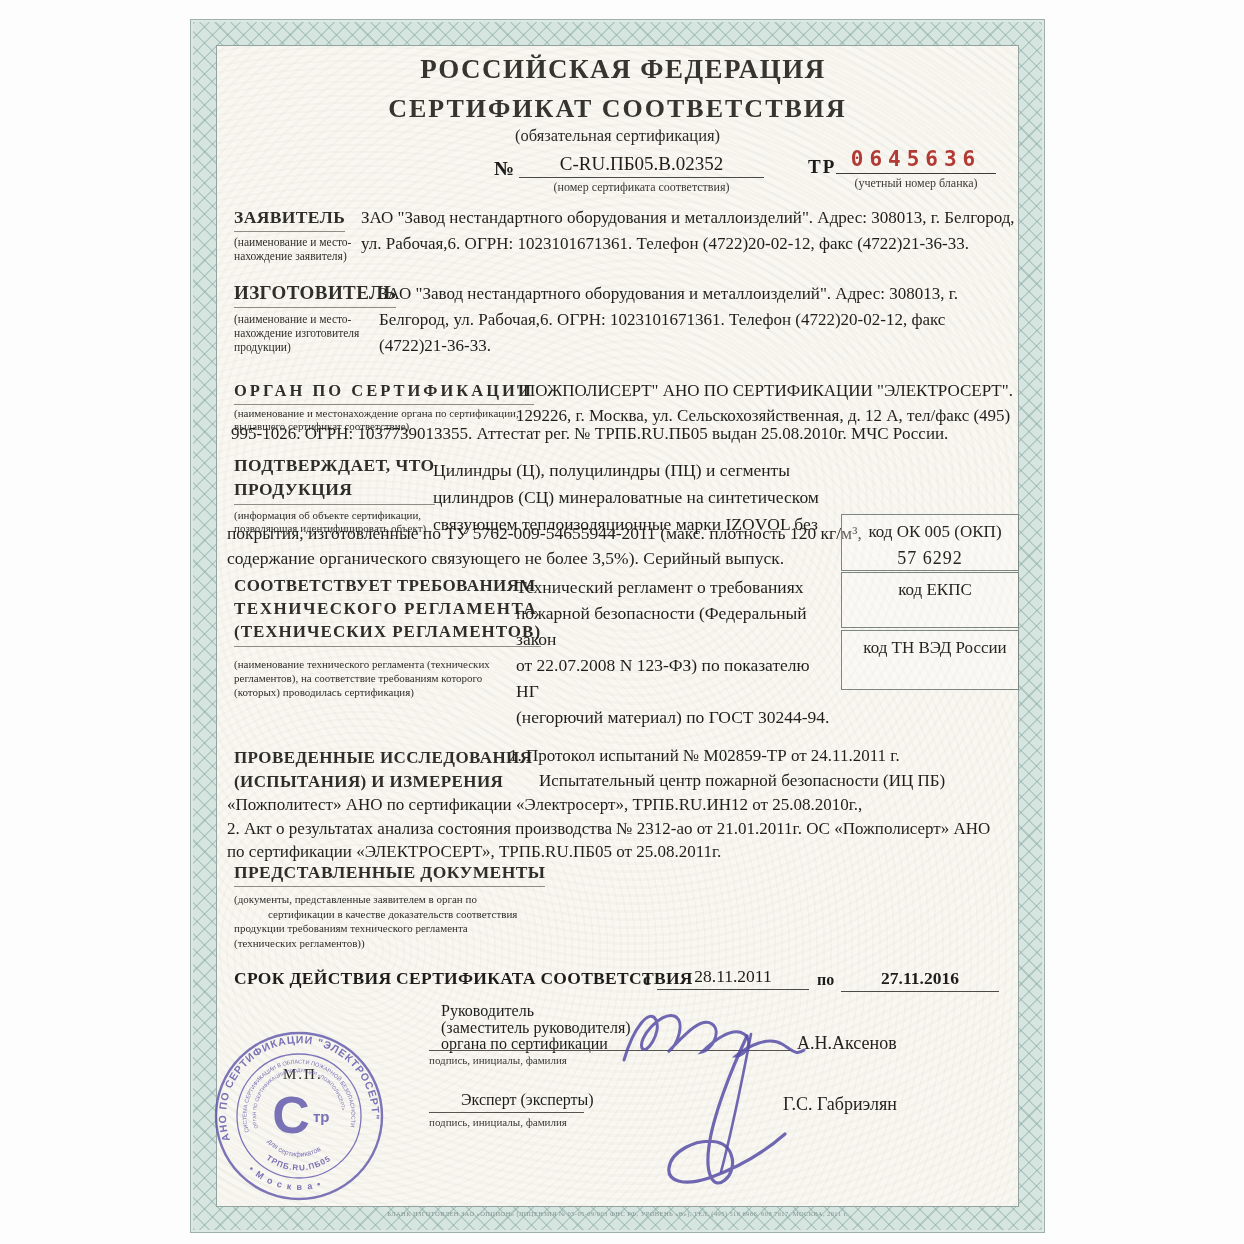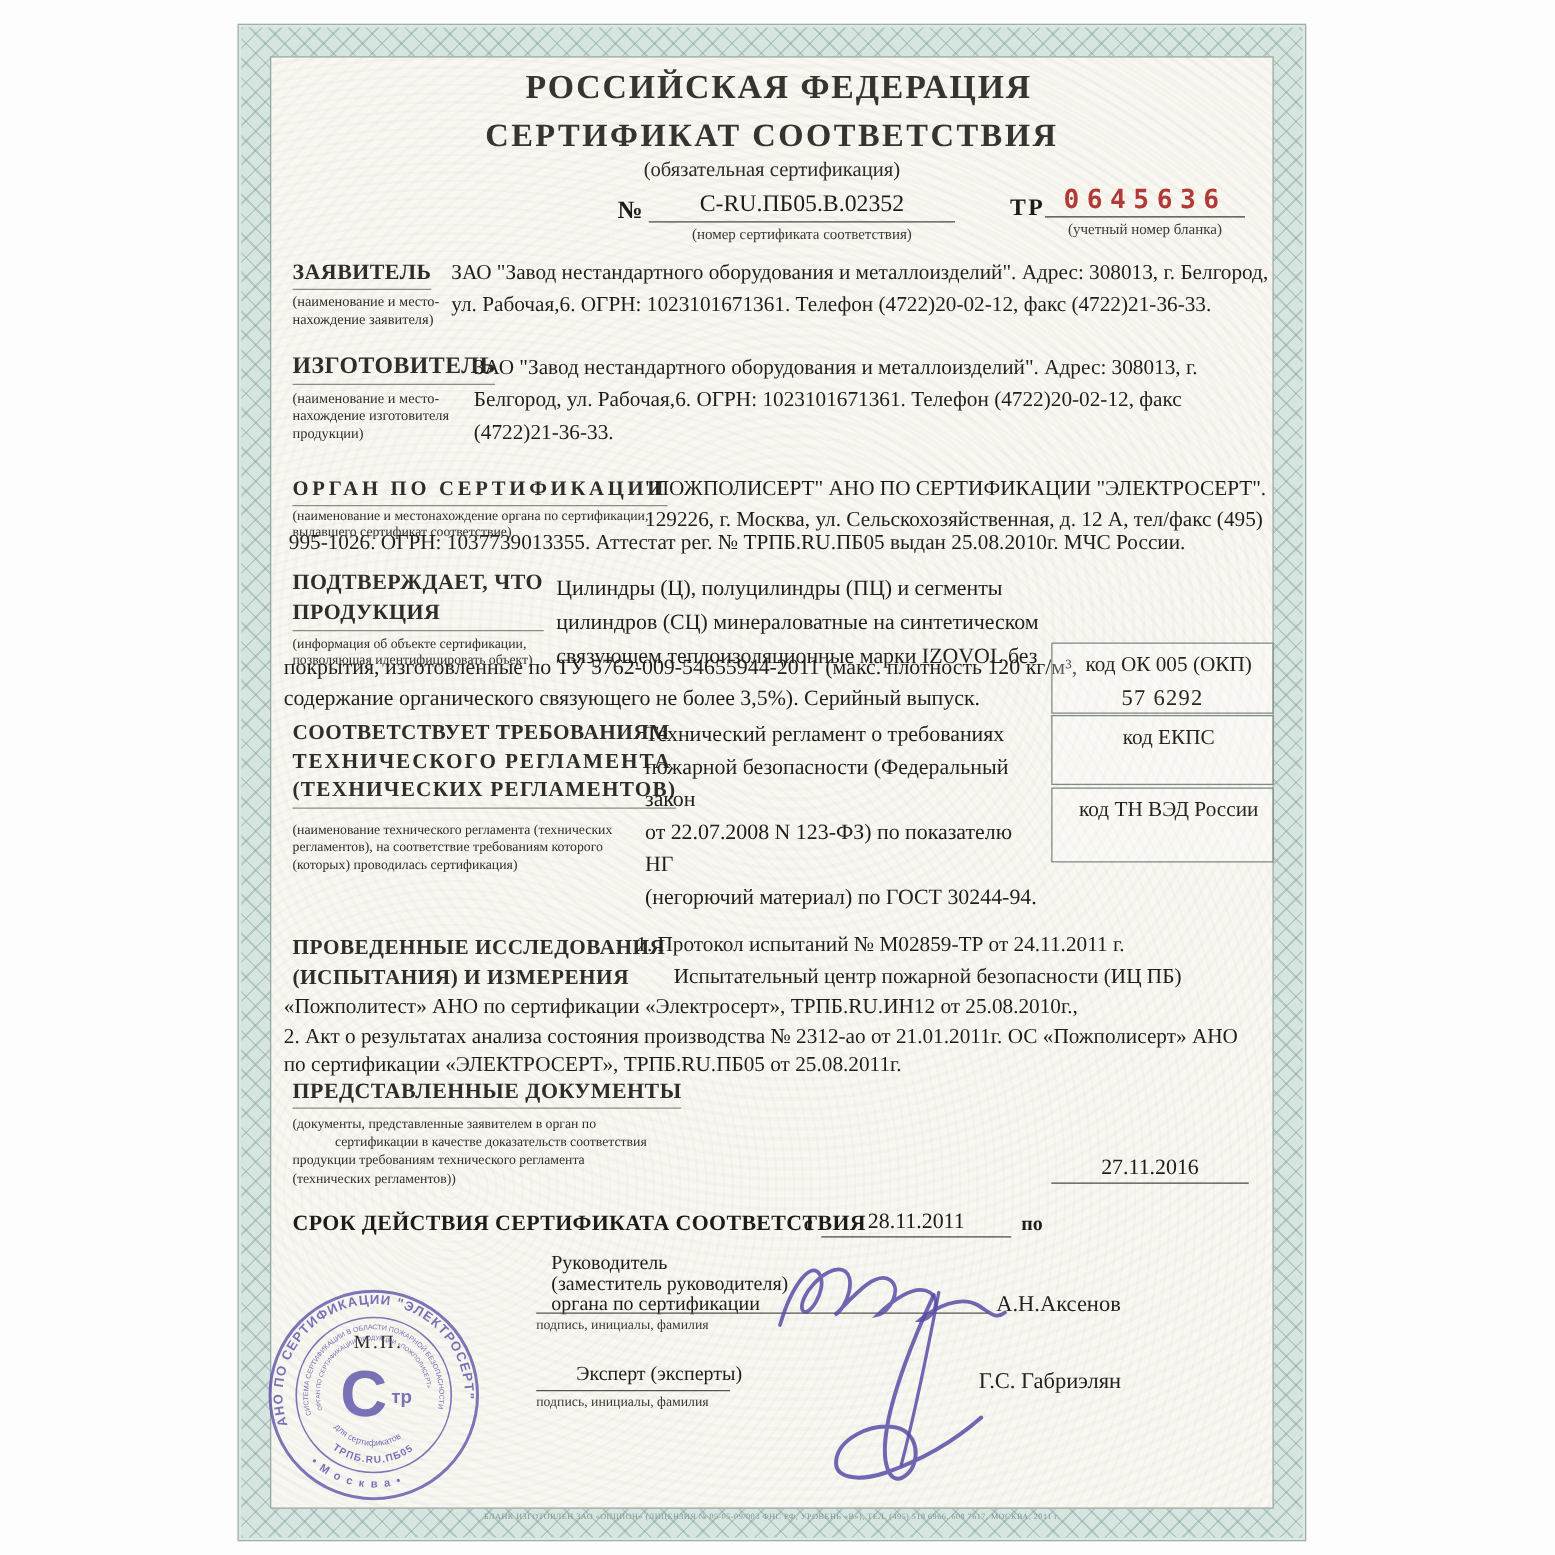--- a/index.html
+++ b/index.html
@@ -105,21 +105,21 @@
       <div class="abs line17" style="left:40px;top:404px;">995-1026. ОГРН: 1037739013355. Аттестат рег. № ТРПБ.RU.ПБ05 выдан 25.08.2010г. МЧС России.</div>
 
       <div class="abs lbl" style="left:43px;top:433px;line-height:24px;">
         <span style="display:block;">ПОДТВЕРЖДАЕТ, ЧТО</span>
         <span style="display:block;">ПРОДУКЦИЯ</span>
       </div>
       <div class="abs smallcap" style="left:43px;top:489px;font-size:11px;line-height:13px;">
         <span style="display:block;">(информация об объекте сертификации,</span>
         <span style="display:block;">позволяющая идентифицировать объект)</span>
       </div>
-      <div class="abs body17" style="left:242px;top:437px;width:420px;font-size:17.5px;line-height:27px;margin-left:12px;">
+      <div class="abs body17" style="left:242px;top:437px;width:420px;font-size:17.5px;line-height:27px;">
         <span>Цилиндры (Ц), полуцилиндры (ПЦ) и сегменты</span>
         <span>цилиндров (СЦ) минераловатные на синтетическом</span>
         <span>связующем теплоизоляционные марки IZOVOL без</span>
       </div>
       <div class="abs line17" style="left:36px;top:503px;font-size:17.5px;">покрытия, изготовленные по ТУ 5762-009-54655944-2011 (макс. плотность 120 кг/м³,</div>
       <div class="abs line17" style="left:36px;top:528px;font-size:17.5px;">содержание органического связующего не более 3,5%). Серийный выпуск.</div>
 
       <div class="codebox" style="left:650px;top:494px;width:178px;height:57px;">
         <span class="cb-label">код ОК 005 (ОКП)</span>
         <span class="cb-value">57 6292</span>
@@ -165,21 +165,21 @@
         <span style="display:block;">продукции требованиям технического регламента</span>
         <span style="display:block;">(технических регламентов))</span>
       </div>
 
       <div class="abs b" style="left:43px;top:948px;font-size:17.5px;letter-spacing:.3px;">СРОК ДЕЙСТВИЯ СЕРТИФИКАТА СООТВЕТСТВИЯ</div>
       <div class="abs b" style="left:452px;top:951px;font-size:16px;">с</div>
       <div class="abs fld" style="left:466px;top:946px;width:152px;">
         <span class="val" style="font-size:17.5px;">28.11.2011</span>
       </div>
       <div class="abs b" style="left:626px;top:951px;font-size:16px;">по</div>
-      <div class="abs fld" style="left:650px;top:903px;width:158px;">
+      <div class="abs fld" style="left:650px;top:948px;width:158px;font-weight:bold;">
         <span class="val" style="font-size:17.5px;">27.11.2016</span>
       </div>
 
       <div class="abs" style="left:238px;top:983px;font-size:16px;line-height:16.5px;margin-left:12px;">
         <span style="display:block;">Руководитель</span>
         <span style="display:block;">(заместитель руководителя)</span>
         <span style="display:block;">органа по сертификации</span>
       </div>
       <div class="rule" style="left:238px;top:1030px;width:362px;"></div>
       <div class="abs sigcap" style="left:238px;top:1034px;">подпись, инициалы, фамилия</div>

